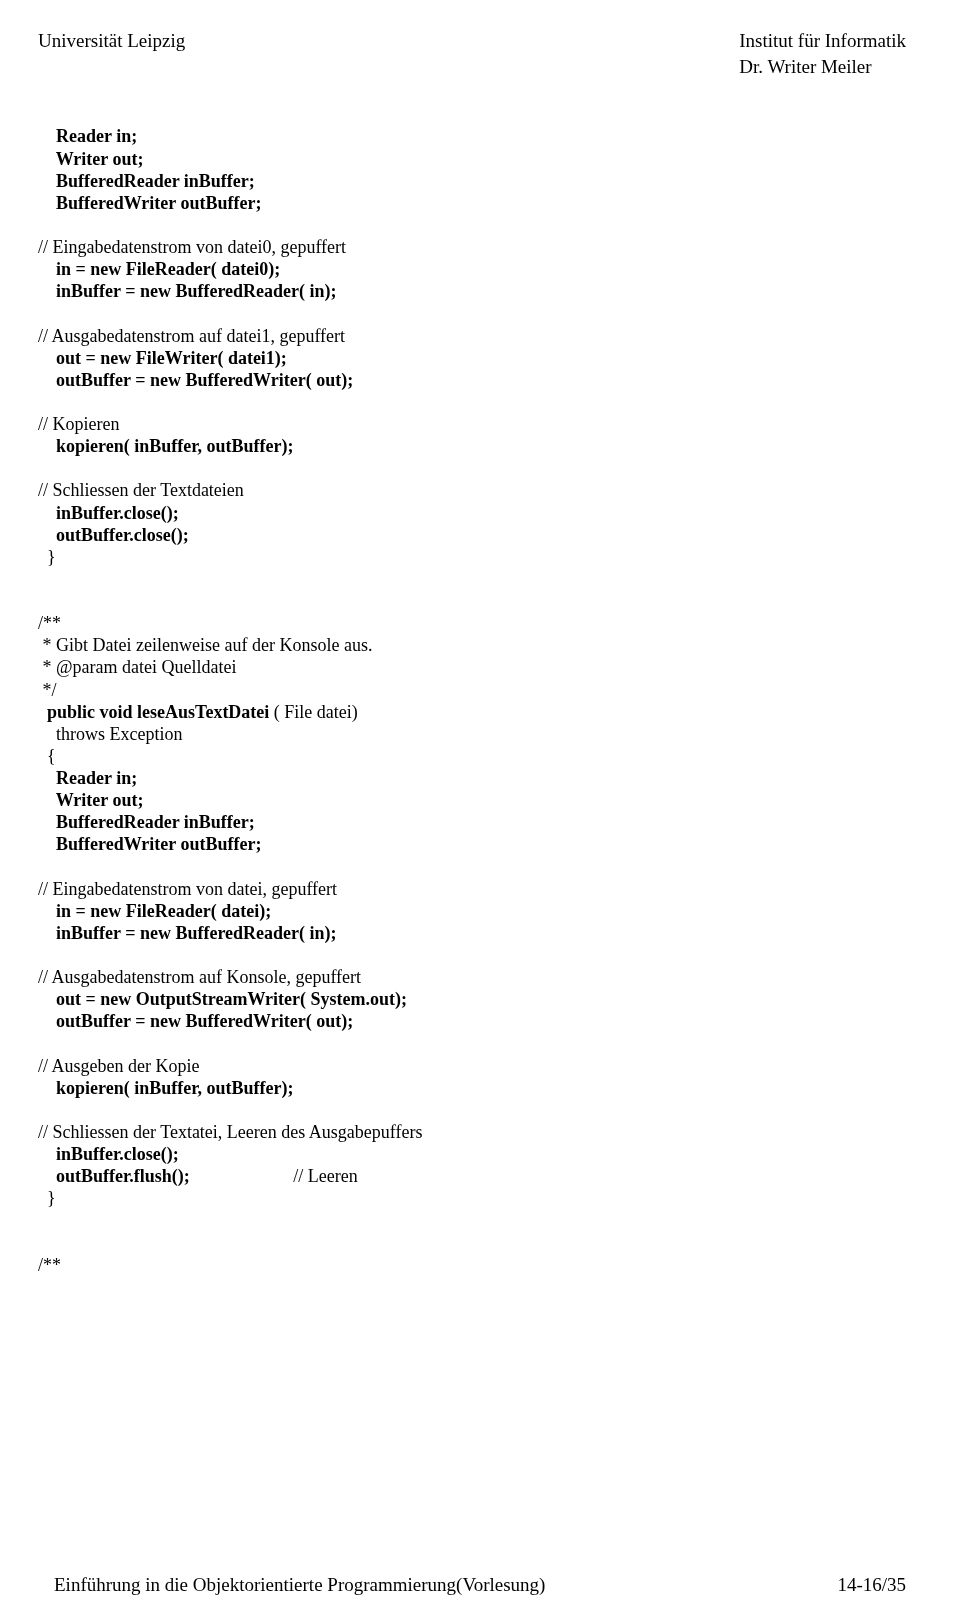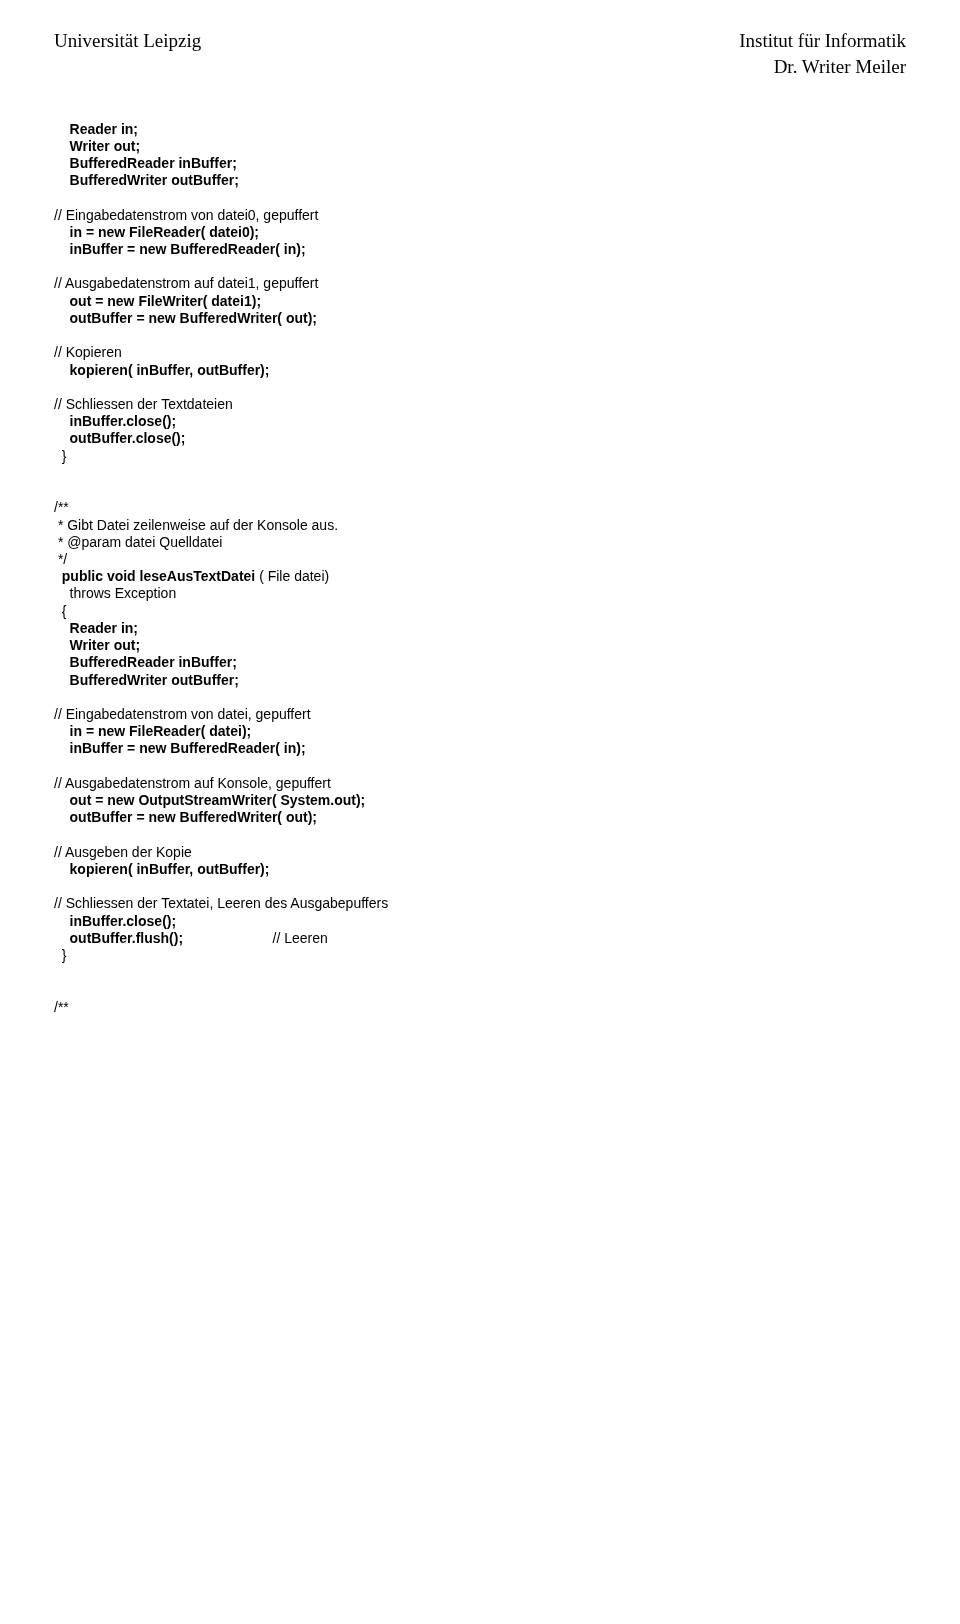--- a/index.html
+++ b/index.html
@@ -8,33 +8,33 @@
     padding: 0;
     background: #ffffff;
     font-family: "Times New Roman", Times, serif;
     color: #000000;
   }
   .page {
     width: 960px;
     height: 1624px;
     position: relative;
     box-sizing: border-box;
-    padding: 28px 54px 0 54px;
+    padding: 28px 54px 0 38px;
   }
   .header {
     display: flex;
     justify-content: space-between;
     font-size: 19px;
     line-height: 1.35;
     margin-bottom: 24px;
   }
-  .header-right { text-align: right; }
+  .header-right { text-align: left; }
   .code {
-    font-family: Liberation Sans, sans-serif;
-    font-size: 14px;
+    font-family: Liberation Serif, serif;
+    font-size: 18px;
     line-height: 1.23;
     white-space: pre;
   }
   .code .b { font-weight: bold; }
   .footer {
     position: absolute;
     bottom: 28px;
     left: 54px;
     right: 54px;
     display: flex;
@@ -103,14 +103,18 @@
 
 <span>// Schliessen der Textatei, Leeren des Ausgabepuffers</span>
 <span class="b">    inBuffer.close();</span>
 <span class="b">    outBuffer.flush();</span><span>                       // Leeren</span>
 <span>  }</span>
 
 
 <span>/**</span>
 </div>
 
+  <div class="footer">
+    <div>Einführung in die Objektorientierte Programmierung(Vorlesung)</div>
+    <div>14-16/35</div>
+  </div>
 
 </div>
 
 </body></html>

